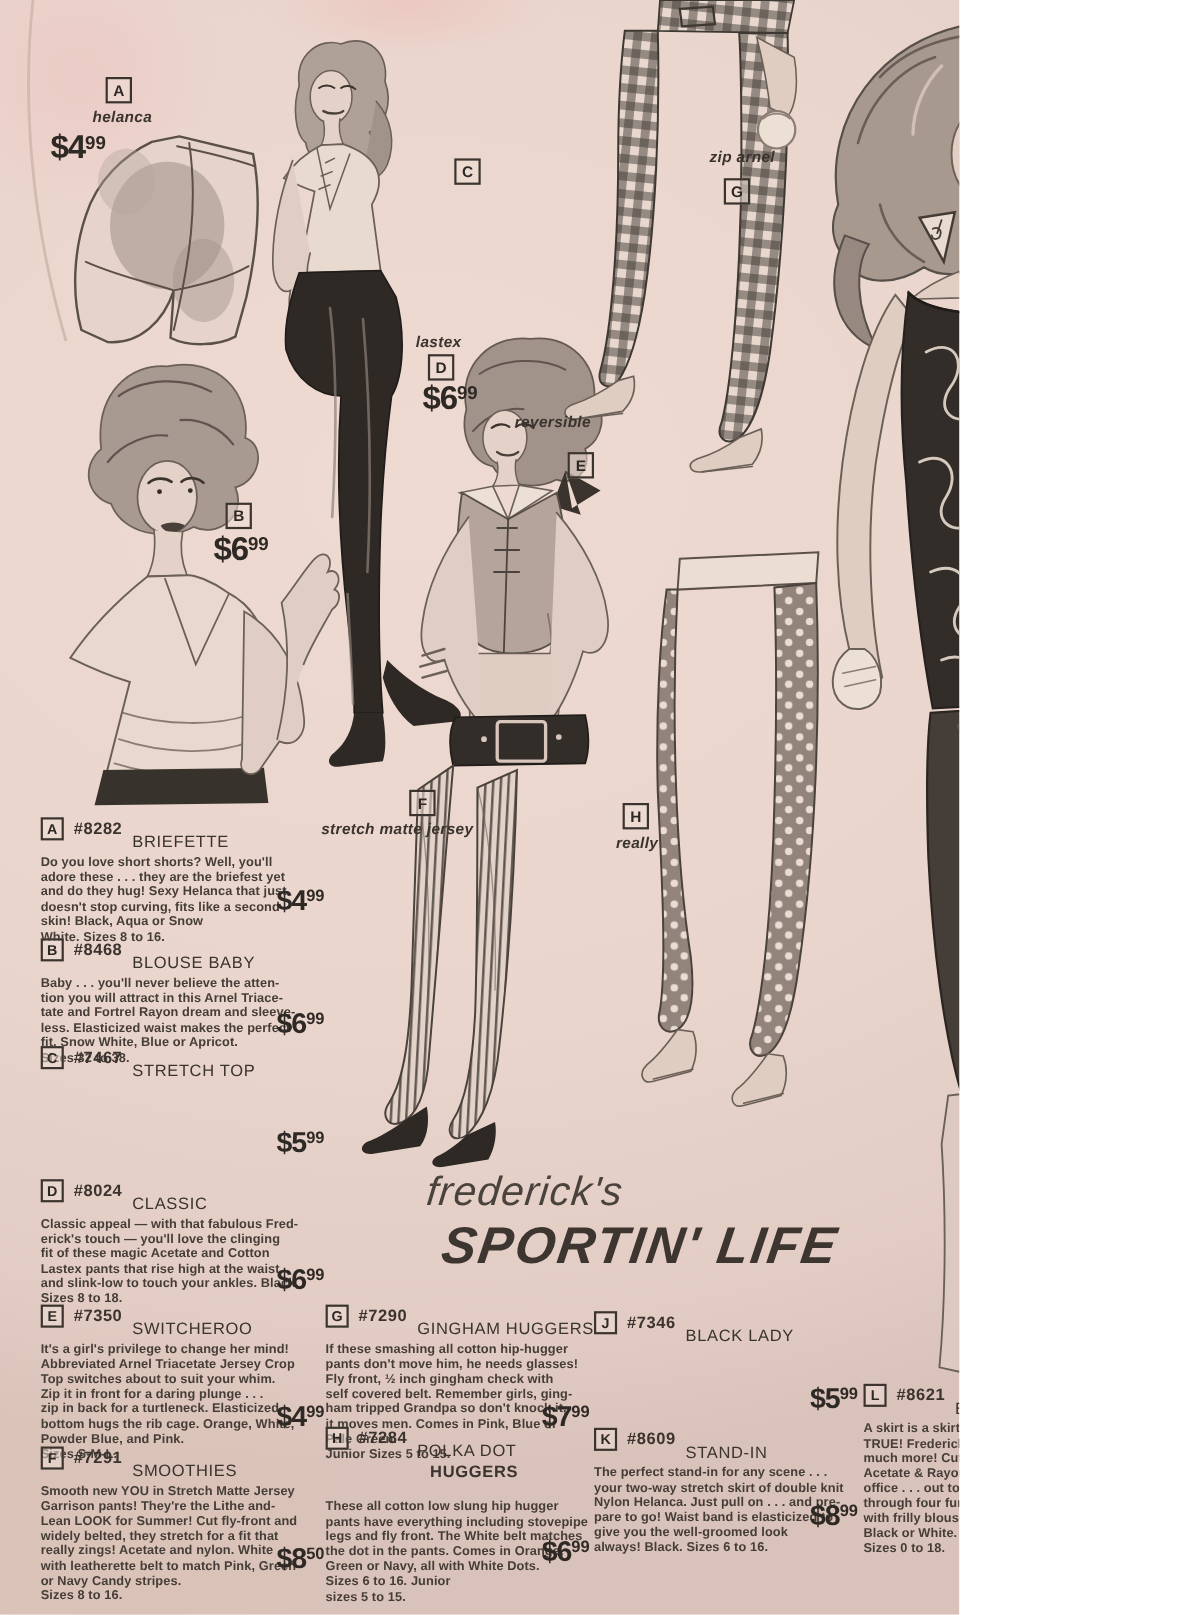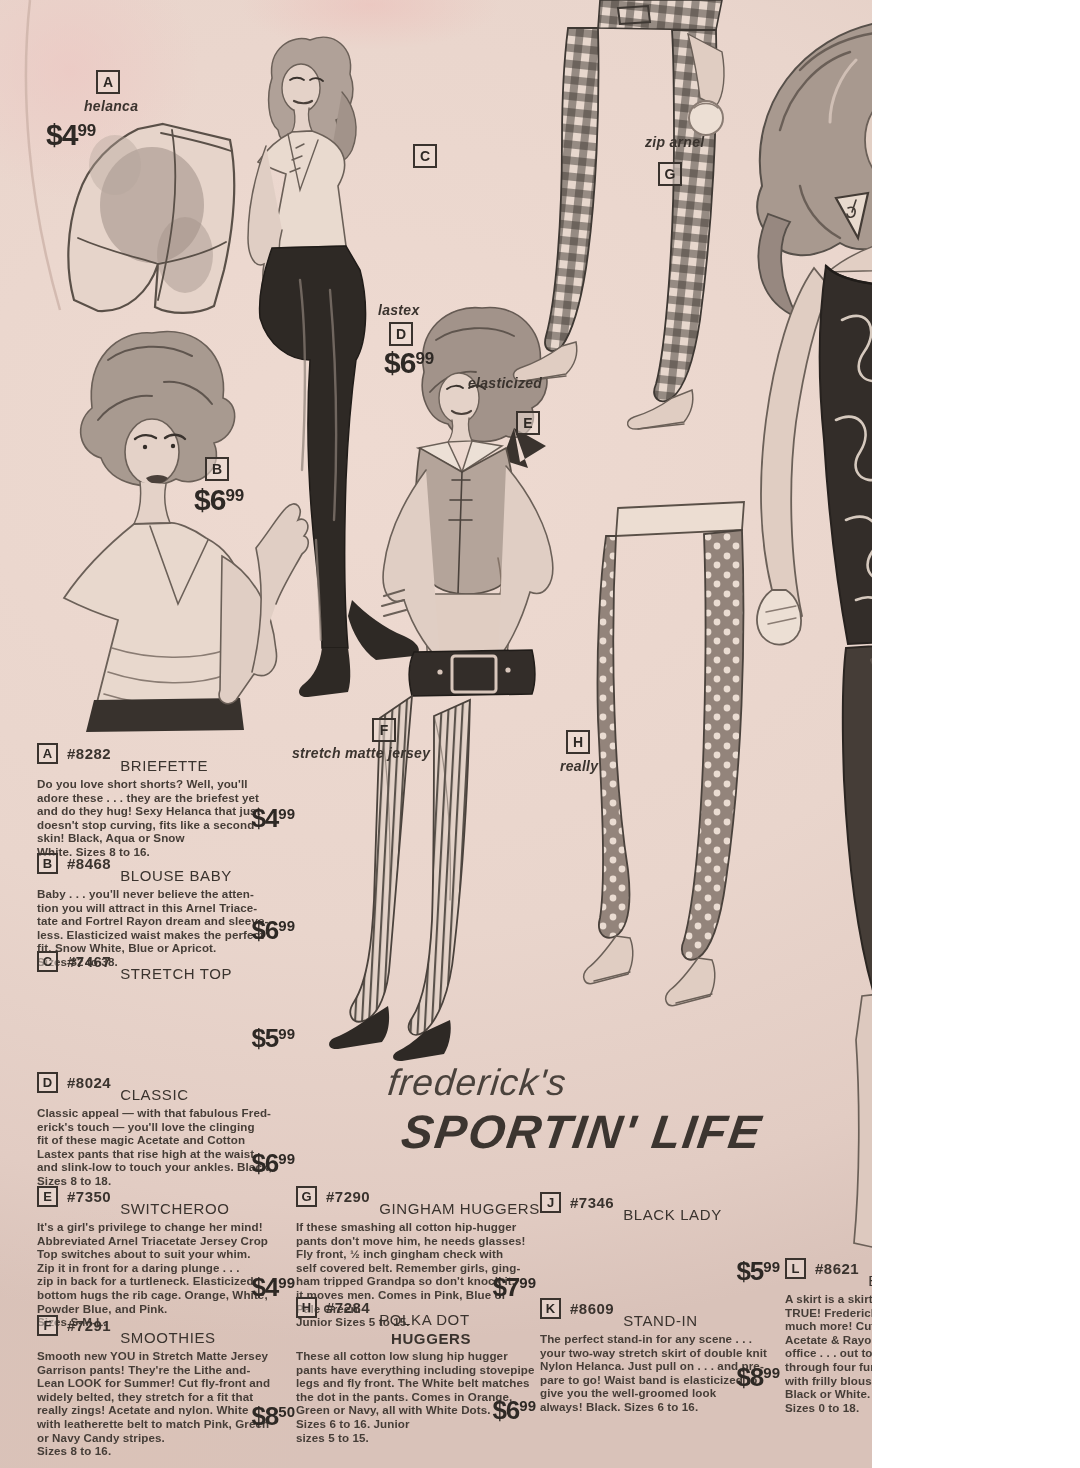--- a/index.html
+++ b/index.html
@@ -30,21 +30,21 @@
   
   .pblock{position:absolute;}
   .phead{display:flex; align-items:center; gap:9px; margin-bottom:3px;}
   .phead .lbox{
     flex:0 0 auto; width:17px; height:17px; border:2.5px solid #3a332e;
     font-weight:bold; font-size:13px; line-height:17px; text-align:center; color:#2e2925;
     background:rgba(238,222,213,.5);
   }
   .phead .inum{font-weight:bold; font-size:15px; letter-spacing:.5px; white-space:nowrap;}
   .phead .pname{font-weight:normal; font-size:15px; letter-spacing:.6px; white-space:nowrap;margin-top:24px;}
-  .pname2{font-weight:bold; font-size:15px; letter-spacing:.6px; margin:-1px 0 2px 95px;}
+  .pname2{font-weight:bold; font-size:15px; letter-spacing:.6px; margin:-1px 0 16px 95px;}
   .pbody{
     white-space:pre-line; font-size:11.6px; line-height:13.6px; font-weight:bold;
     color:#453d37; letter-spacing:.1px;
   }
   .blockprice{position:absolute; right:0; font-weight:bold; color:#2e2925; white-space:nowrap; background:inherit;}
   .blockprice .d{font-size:26px; letter-spacing:-1px;}
   .blockprice .c{font-size:15px; vertical-align:8px;}
   
   .brand{
     position:absolute; left:388px; top:1062px; font-size:37px; font-style:italic;
@@ -232,21 +232,21 @@
   </div>
 
   <div class="figbox" style="left:413px;top:144px;">C</div>
 
   <div class="caption" style="left:378px;top:302px;">lastex</div>
   <div class="figbox" style="left:389px;top:322px;">D</div>
   <div class="bigprice" style="left:384px;top:346px;">
     <span class="d">$6</span><span class="c">99</span>
   </div>
 
-  <div class="caption" style="left:468px;top:375px;">elasticized</div>
+  <div class="caption" style="left:468px;top:375px;">reversible</div>
   <div class="figbox" style="left:516px;top:411px;">E</div>
 
   <div class="figbox" style="left:372px;top:718px;">F</div>
   <div class="caption" style="left:292px;top:745px;">stretch matte jersey</div>
 
   <div class="caption" style="left:645px;top:134px;">zip arnel</div>
   <div class="figbox" style="left:658px;top:162px;">G</div>
 
   <div class="figbox" style="left:566px;top:730px;">H</div>
   <div class="caption" style="left:560px;top:758px;">really</div>

